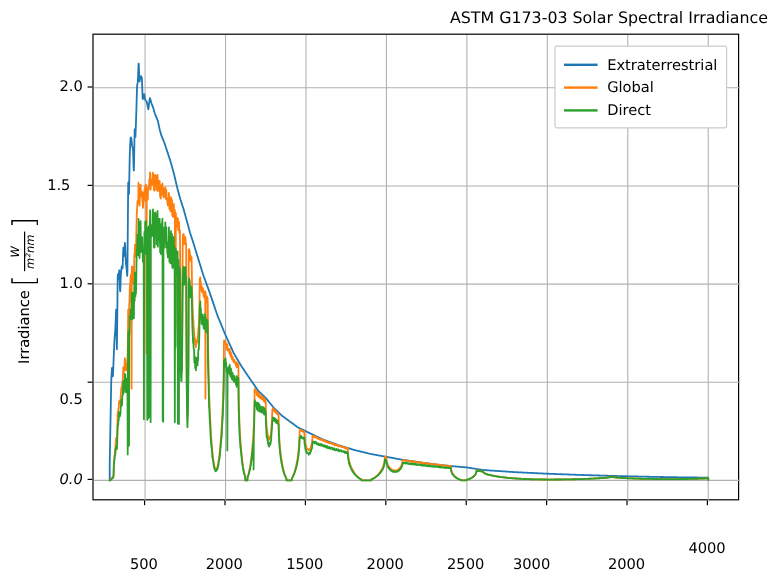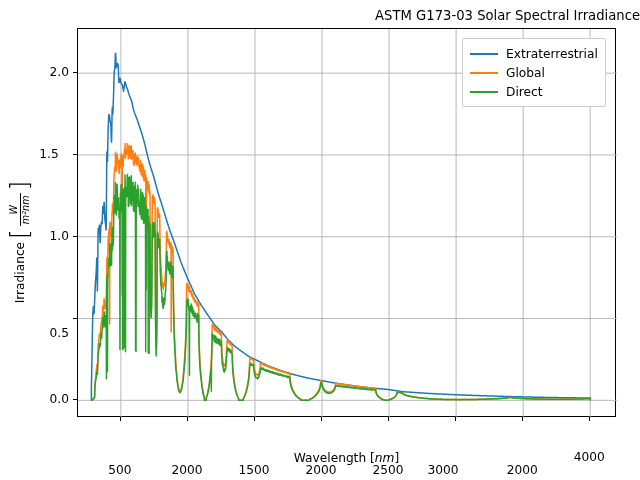--- a/index.html
+++ b/index.html
@@ -192,34 +192,31 @@
       <div class="tick-label-x" style="left: 388.065px; top: 423px;">2500</div>
       <div class="tick-mark-x" style="left: 455.104px; top: 417px;"></div>
       <div class="tick-label-x" style="left: 443px; top: 423px;">3000</div>
       <div class="tick-mark-x" style="left: 522.144px; top: 417px;"></div>
       <div class="tick-label-x" style="left: 522.144px; top: 423px;">2000</div>
       <div class="tick-mark-x" style="left: 589.184px; top: 417px;"></div>
       <div class="tick-label-x" style="left: 589.184px; top: 410px;">4000</div>
     </div>
   <div id="y-ticks">
       <div class="tick-mark-y" style="left: 73.2px; top: 399.333px;"></div>
-      <div class="tick-label-y" style="left: 29px; width: 40px; top: 399.333px;">0.0</div>
+      <div class="tick-label-y" style="left: 29px; width: 40px; top: 399.333px; font-style: italic;">0.0</div>
       <div class="tick-mark-y" style="left: 73.2px; top: 317.542px;"></div>
       <div class="tick-label-y" style="left: 29px; width: 40px; top: 317.542px; margin-top: 15px;">0.5</div>
       <div class="tick-mark-y" style="left: 73.2px; top: 235.75px;"></div>
       <div class="tick-label-y" style="left: 29px; width: 40px; top: 235.75px;">1.0</div>
       <div class="tick-mark-y" style="left: 73.2px; top: 153.959px;"></div>
       <div class="tick-label-y" style="left: 29px; width: 40px; top: 153.959px; text-align: center;">1.5</div>
       <div class="tick-mark-y" style="left: 73.2px; top: 72.1674px;"></div>
       <div class="tick-label-y" style="left: 29px; width: 40px; top: 72.1674px;">2.0</div>
     </div>
 
-  <div id="xlabel">
-    <span>Wavelength</span><span> [</span><span class="unit">nm</span><span>]</span>
-  </div>
 
   <div id="ylabel-wrap">
     <div id="ylabel">
       <span>Irradiance</span>
       <span class="brk">[</span>
       <span class="frac">
         <span class="num">W</span>
         <span class="den">m²nm</span>
       </span>
       <span class="brk">]</span>

